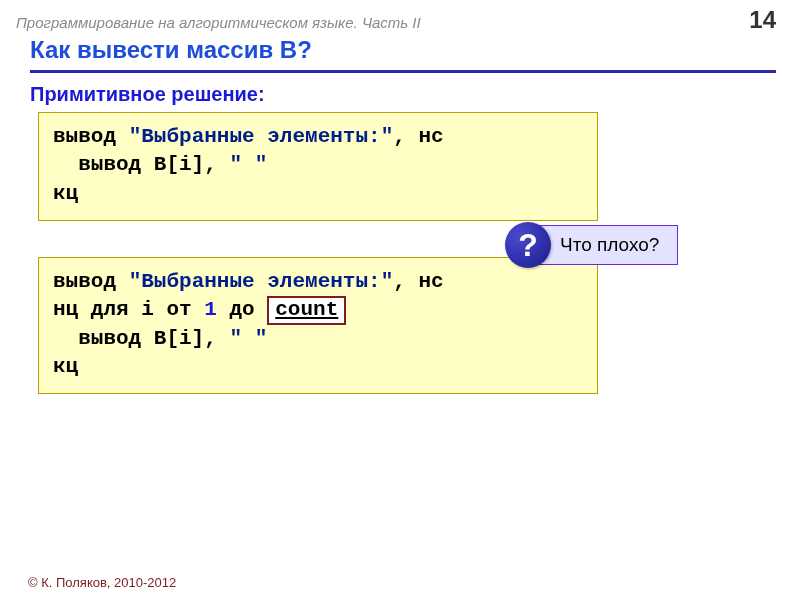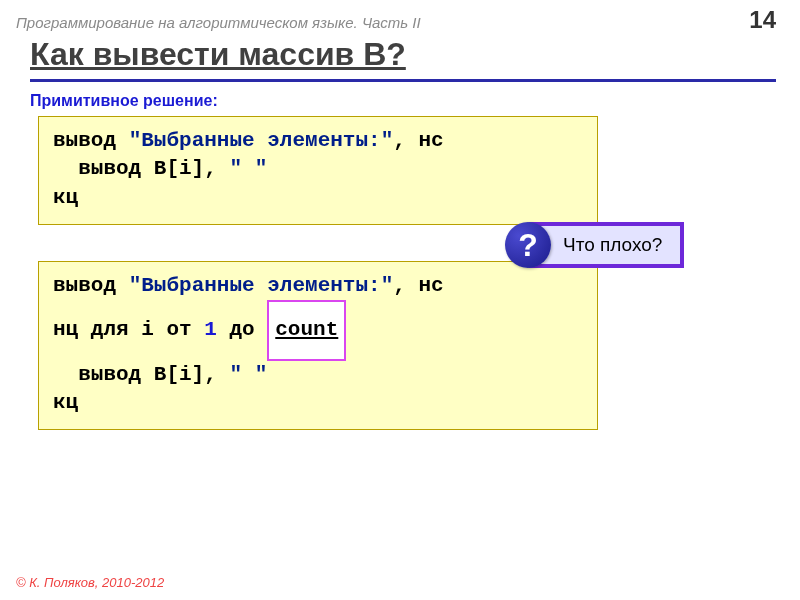--- a/index.html
+++ b/index.html
@@ -21,34 +21,33 @@
   .header-title {
     font-size: 15px;
     font-style: italic;
   }
   .page-num {
     font-size: 24px;
     font-weight: bold;
     color: #333;
   }
   .main-title {
-    font-size: 32px;
+    font-size: 24px;
     font-weight: bold;
-    color: #404040;
+    color: #1d4ed8;
     padding: 0 0 6px 30px;
-    text-decoration: underline;
   }
   .hr {
     height: 3px;
     background: #2a2aa8;
     margin: 0 24px 10px 30px;
   }
   .content { padding: 0 24px 0 30px; }
   .section-label {
-    font-size: 16px;
+    font-size: 20px;
     font-weight: bold;
     color: #1a1ad4;
     margin: 6px 0 6px 0;
   }
   .codebox {
     background: #ffffc5;
     border: 1px solid #b8a000;
     padding: 10px 14px 12px 14px;
     font-family: "Courier New", monospace;
     font-size: 21px;
@@ -79,47 +78,46 @@
     font-size: 32px;
     font-weight: bold;
     display: flex;
     align-items: center;
     justify-content: center;
     z-index: 2;
     box-shadow: 1px 1px 3px rgba(0,0,0,0.3);
   }
   .hint-box {
     background: #e3e3ff;
-    border: 4px solid #6d28d9;
+    border: 1px solid #6d28d9;
     padding: 8px 18px 8px 30px;
     font-size: 19px;
     color: #000;
     margin-left: -22px;
     z-index: 1;
   }
   .count-box {
     display: inline-block;
     background: #fff;
-    border: 2px solid #d946ef;
+    border: 2px solid #7f1d1d;
     color: #000;
     font-family: "Courier New", monospace;
     font-weight: bold;
     font-size: 21px;
-    padding: 16px 6px;
+    padding: 0 6px;
     line-height: 1.15;
     text-decoration: underline;
     vertical-align: baseline;
   }
   .footer {
     position: absolute;
     bottom: 10px;
-    left: 16px;
+    left: 28px;
     font-size: 13px;
-    font-style: italic;
-    color: #ef4444;
+    color: #7f1d1d;
   }
 </style>
 </head>
 <body>
 
 <div class="header">
   <span class="header-title">Программирование на алгоритмическом языке. Часть II</span>
   <span class="page-num">14</span>
 </div>
 

